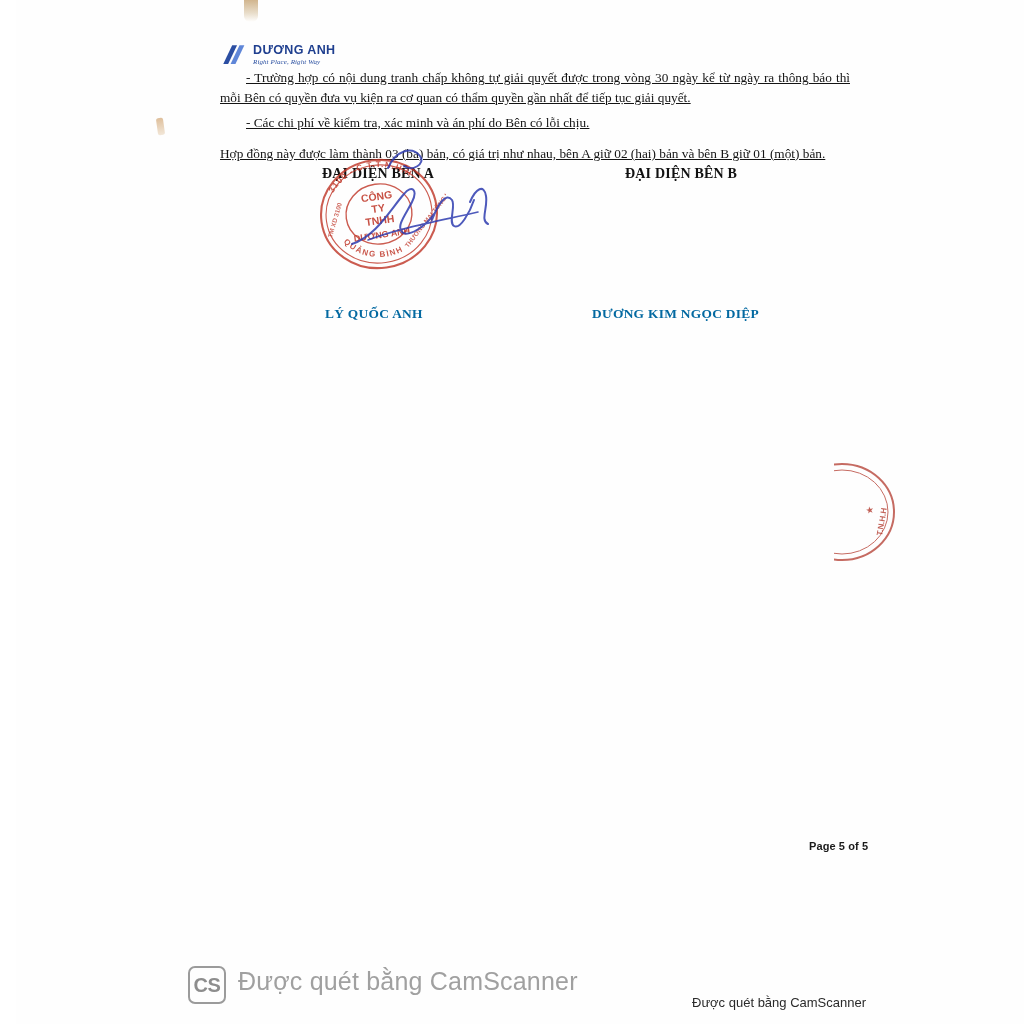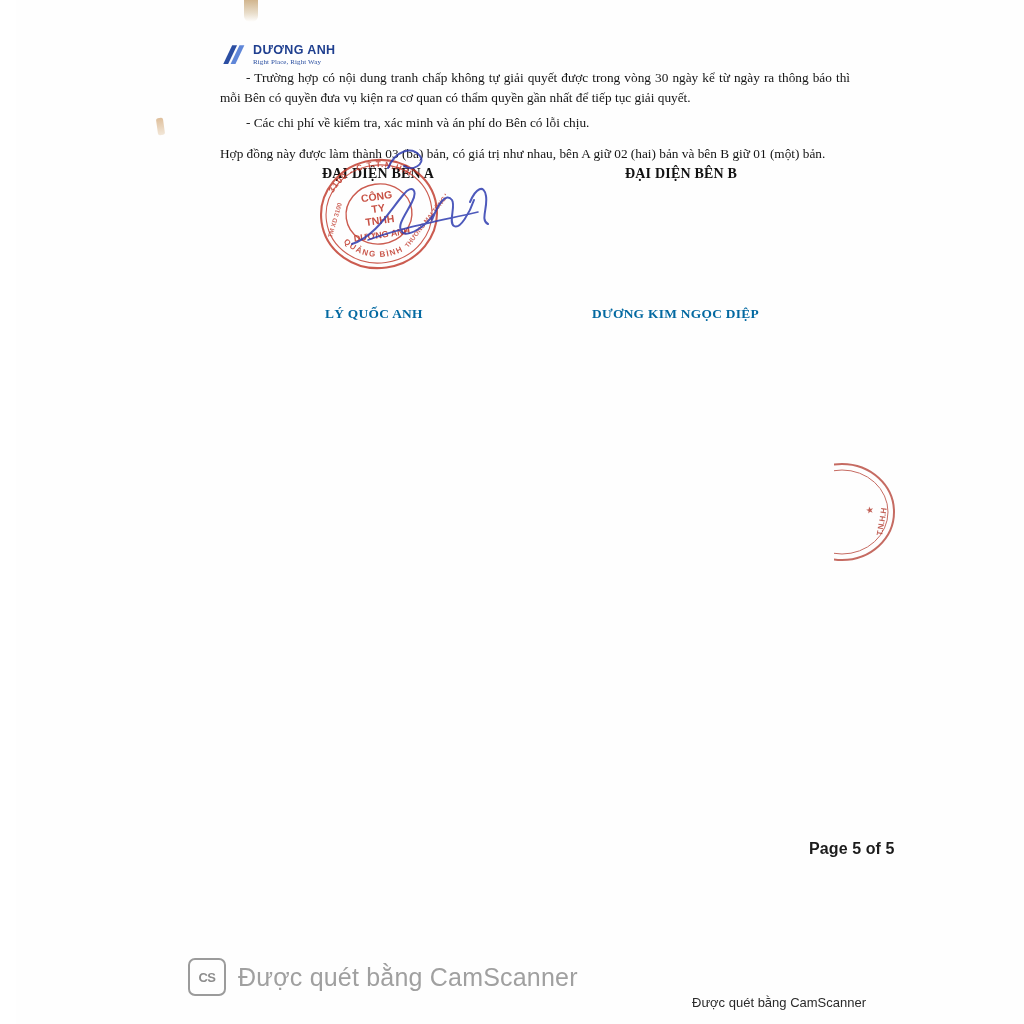--- a/index.html
+++ b/index.html
@@ -70,39 +70,41 @@
   }
   #brand-name {
     font-family: "Liberation Sans", sans-serif;
     font-weight: bold;
     font-size: 12.5px;
     letter-spacing: .4px;
     color: #1f3f8f;
   }
   #brand-tagline {
     font-family: "Liberation Serif", serif;
+    font-style: italic;
     font-size: 7px;
     color: #2a4fa0;
     margin-top: 2px;
     letter-spacing: .1px;
   }
 
   
   #doc-body {
     position: absolute;
     left: 204px;
     top: 68px;
     width: 630px;
     color: #141414;
     font-size: 13.3px;
     line-height: 1.5;
     text-align: justify;
   }
   #doc-body p {
     margin: 0 0 5px 0;
+    text-decoration: underline;
   }
   .indent {
     text-indent: 26px;
   }
   .para-gap {
     margin-top: 11px !important;
   }
 
   
   #signature-row {
@@ -169,21 +171,21 @@
     overflow: hidden;
     pointer-events: none;
   }
 
   
   #page-number {
     position: absolute;
     left: 766px;
     top: 840px;
     font-family: "Liberation Sans", sans-serif;
-    font-size: 16px;
+    font-size: 11px;
     font-weight: bold;
     color: #1b1b1b;
     letter-spacing: .1px;
     padding-left: 27px;
   }
 
   
   #camscanner-watermark {
     position: absolute;
     left: 172px;
@@ -195,23 +197,24 @@
   #cs-badge {
     width: 34px;
     height: 34px;
     border: 2.6px solid #9b9b9b;
     border-radius: 7px;
     display: flex;
     align-items: center;
     justify-content: center;
     font-family: "Liberation Sans", sans-serif;
     font-weight: bold;
-    font-size: 13px;
+    font-size: 20px;
     color: #8d8d8d;
     letter-spacing: -0.5px;
+    margin-top: 8px;
   }
   #cs-text {
     font-family: "Liberation Sans", sans-serif;
     font-size: 25px;
     color: #a0a0a0;
     letter-spacing: .2px;
   }
   #camscanner-footnote {
     position: absolute;
     left: 676px;

